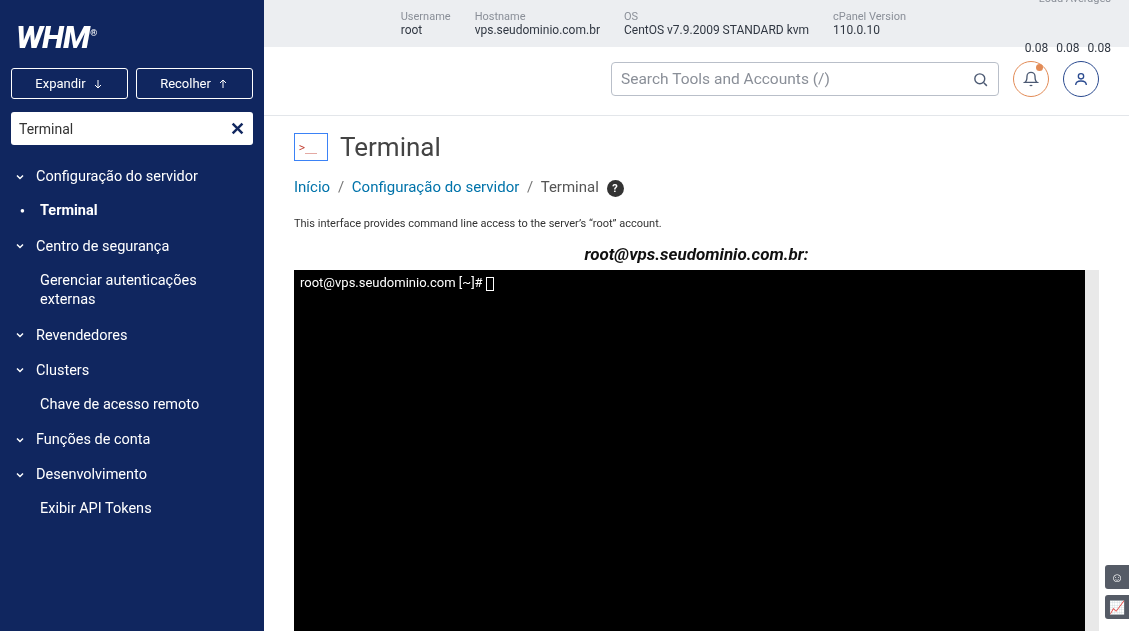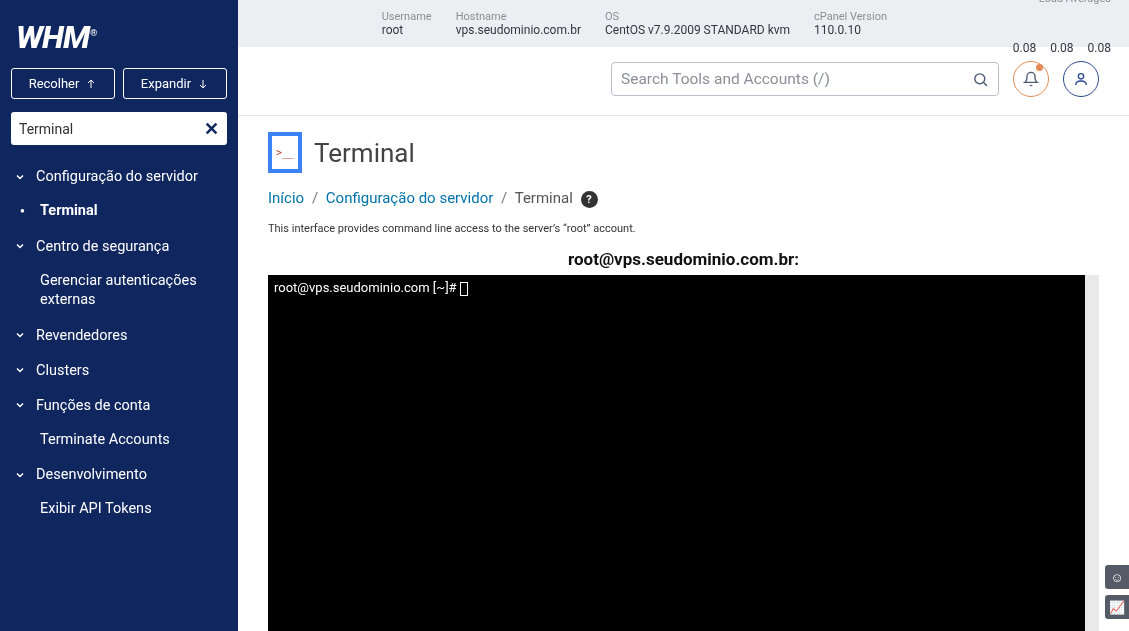--- a/index.html
+++ b/index.html
@@ -1,17 +1,17 @@
 <!DOCTYPE html>
 <html><head>
 <meta charset="utf-8">
 <style>
 * { margin: 0; padding: 0; box-sizing: border-box; font-family: -apple-system, BlinkMacSystemFont, "Segoe UI", Roboto, sans-serif; }
 body { width: 1129px; height: 631px; overflow: hidden; display: flex; }
-.sidebar { width: 238px; background: #10265f; color: #fff; display: flex; flex-direction: column; flex-shrink: 0; overflow-y: hidden; }
+.sidebar { width: 264px; background: #10265f; color: #fff; display: flex; flex-direction: column; flex-shrink: 0; overflow-y: hidden; }
 .logo { padding: 18px 16px 12px 16px; }
 .logo-text { font-size: 32px; font-weight: 800; font-style: italic; letter-spacing: -1px; }
 .logo-text .tm { font-size: 9px; vertical-align: super; font-style: normal; margin-left: 1px; }
 .btnrow { display: flex; gap: 8px; padding: 0 11px 13px 11px; }
 .btn { flex: 1; border: 1px solid #fff; background: transparent; color: #fff; padding: 7px 8px; border-radius: 3px; font-size: 13px; display: flex; align-items: center; justify-content: center; gap: 6px; cursor: pointer; }
 .search-wrap { padding: 0 11px 14px 11px; }
 .search-box { background: #fff; border-radius: 3px; display: flex; align-items: center; padding: 6px 8px; }
 .search-box input { border: none; outline: none; font-size: 14px; flex: 1; color: #333; background: transparent; }
 .clear-x { color: #10265f; font-size: 18px; cursor: pointer; font-weight: 600; }
 .nav { flex: 1; overflow-y: auto; }
@@ -21,66 +21,66 @@
 .nav-item.active { font-weight: 700; position: relative; }
 .nav-item.active::before { content: "●"; position: absolute; left: 20px; font-size: 8px; }
 .main { flex: 1; display: flex; flex-direction: column; background: #fff; min-width: 0; }
 .topbar { background: #eceef1; display: flex; align-items: center; padding: 4px 18px; height: 47px; flex-shrink: 0; }
 .meta { display: flex; gap: 24px; flex: 1; justify-content: center; }
 .meta-col { display: flex; flex-direction: column; font-size: 12px; }
 .meta-lbl { color: #8a8f98; font-size: 11px; }
 .meta-val { color: #303742; font-size: 12px; }
 .loadcol { text-align: center; }
 .loadcol .meta-lbl { margin-bottom: 13px; display: block; text-align: right; }
-.loadvals { display: flex; gap: 14px; margin-top: 23px; }
+.loadvals { display: flex; gap: 8px; margin-top: 23px; }
 .headerbar { display: flex; align-items: center; justify-content: flex-end; padding: 14px 30px 18px 30px; border-bottom: 1px solid #e3e6ea; gap: 14px; flex-shrink: 0; }
 .big-search { flex: 0 0 388px; border: 1px solid #b9bfc9; border-radius: 4px; display: flex; align-items: center; padding: 7px 9px; }
 .big-search input { border: none; outline: none; font-size: 15.5px; flex: 1; color: #333; background: transparent; }
 .big-search input::placeholder { color: #8a8f98; }
 .mag { color: #4c5a73; }
 .iconbtn { width: 36px; height: 36px; border-radius: 50%; display: flex; align-items: center; justify-content: center; cursor: pointer; position: relative; }
 .bell { border: 1px solid #e28b56; color: #4c5a73; }
 .bell .dot { position: absolute; top: 2px; right: 5px; width: 7px; height: 7px; background: #e28b56; border-radius: 50%; }
 .user { border: 1px solid #2a4a8f; color: #2a4a8f; }
 .content { flex: 1; padding: 16px 30px 0 30px; overflow: hidden; display: flex; flex-direction: column; min-height: 0; }
 .page-head { display: flex; align-items: center; gap: 12px; margin-bottom: 16px; }
-.page-icon { width: 34px; height: 41px; border: 4px solid #3b82f6; display: flex; align-items: center; justify-content: flex-start; padding-left: 4px; font-size: 10px; color: #c0392b; font-family: monospace; }
+.page-icon { width: 34px; height: 28px; border: 1px solid #3b82f6; display: flex; align-items: center; justify-content: flex-start; padding-left: 4px; font-size: 10px; color: #c0392b; font-family: monospace; }
 .page-title { font-size: 26px; color: #444; font-weight: 400; }
-.breadcrumb { font-size: 15px; margin-bottom: 14px; color: #555; }
+.breadcrumb { font-size: 15px; margin-bottom: 20px; color: #555; }
 .breadcrumb a { color: #0073aa; text-decoration: none; }
 .breadcrumb .sep { color: #777; margin: 0 4px; }
 .help-ic { display: inline-flex; width: 17px; height: 17px; background: #333; color: #fff; border-radius: 50%; align-items: center; justify-content: center; font-size: 11px; font-weight: 700; margin-left: 4px; vertical-align: middle; }
 .desc { font-size: 11px; color: #333; margin-bottom: 14px; }
-.term-title { text-align: center; font-size: 17px; font-weight: 700; color: #111; margin-bottom: 6px; }
+.term-title { text-align: center; font-size: 17px; font-weight: 700; color: #111; margin-bottom: 6px; font-style: italic; }
 .term-wrap { flex: 1; display: flex; min-height: 0; text-decoration: underline; }
 .terminal { flex: 1; background: #000; color: #fff; font-family: "Courier New", monospace; font-size: 13px; padding: 4px 6px; overflow: hidden; line-height: 1.4; }
 .cursor { display: inline-block; width: 8px; height: 14px; border: 1px solid #fff; vertical-align: text-bottom; }
 .scroll { width: 14px; background: #e9e9e9; }
 .float-btns { position: fixed; right: 0; bottom: 12px; display: flex; flex-direction: column; gap: 6px; }
 .fbtn { width: 24px; height: 24px; background: #555b66; color: #fff; display: flex; align-items: center; justify-content: center; font-size: 13px; border-top-left-radius: 3px; border-bottom-left-radius: 3px; cursor: pointer; }
 svg { display: block; }
 </style>
 </head>
 <body>
 
 <div class="sidebar">
   <div class="logo">
     <span class="logo-text"><span>WHM</span><span class="tm">®</span></span>
   </div>
   <div class="btnrow">
     <button class="btn">
+      <span>Expandir</span>
+      <svg width="12" height="12" viewBox="0 0 24 24" fill="none" stroke="#fff" stroke-width="2">
+          <path d="M12 4v16M6 14l6 6 6-6"></path>
+        </svg>
+    </button>
+    <button class="btn">
       <span>Recolher</span>
       <svg width="12" height="12" viewBox="0 0 24 24" fill="none" stroke="#fff" stroke-width="2">
           <path d="M12 20V4M6 10l6-6 6 6"></path>
-        </svg>
-    </button>
-    <button class="btn">
-      <span>Expandir</span>
-      <svg width="12" height="12" viewBox="0 0 24 24" fill="none" stroke="#fff" stroke-width="2">
-          <path d="M12 4v16M6 14l6 6 6-6"></path>
         </svg>
     </button>
   </div>
   <div class="search-wrap">
     <div class="search-box">
       <input type="text" value="Terminal" style="">
       <span class="clear-x">✕</span>
     </div>
   </div>
   <div class="nav">
@@ -118,32 +118,32 @@
     </div>
 
     <div class="nav-group-h">
       <span class="chev">
           <svg width="12" height="12" viewBox="0 0 24 24" fill="none" stroke="#fff" stroke-width="3">
             <path d="M6 9l6 6 6-6"></path>
           </svg>
         </span>
       <span>Clusters</span>
     </div>
+    <div class="nav-item">
+        <span>Chave de acesso remoto</span>
+      </div>
 
     <div class="nav-group-h">
       <span class="chev">
           <svg width="12" height="12" viewBox="0 0 24 24" fill="none" stroke="#fff" stroke-width="3">
             <path d="M6 9l6 6 6-6"></path>
           </svg>
         </span>
       <span>Funções de conta</span>
     </div>
-    <div class="nav-item">
-        <span>Terminate Accounts</span>
-      </div>
 
     <div class="nav-group-h">
       <span class="chev">
           <svg width="12" height="12" viewBox="0 0 24 24" fill="none" stroke="#fff" stroke-width="3">
             <path d="M6 9l6 6 6-6"></path>
           </svg>
         </span>
       <span>Desenvolvimento</span>
     </div>
     <div class="nav-item">

